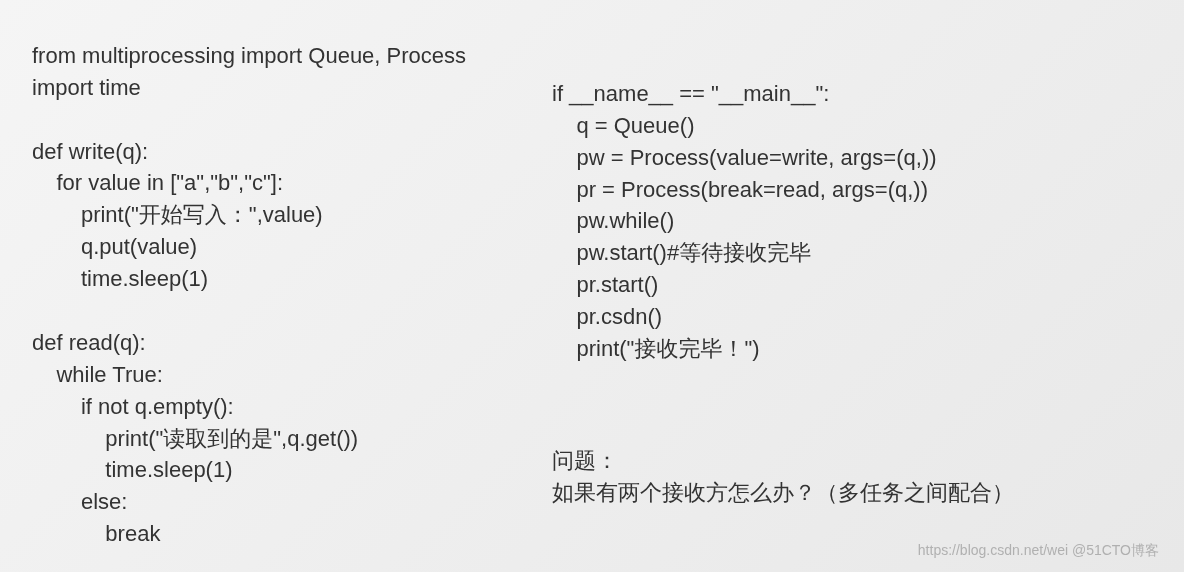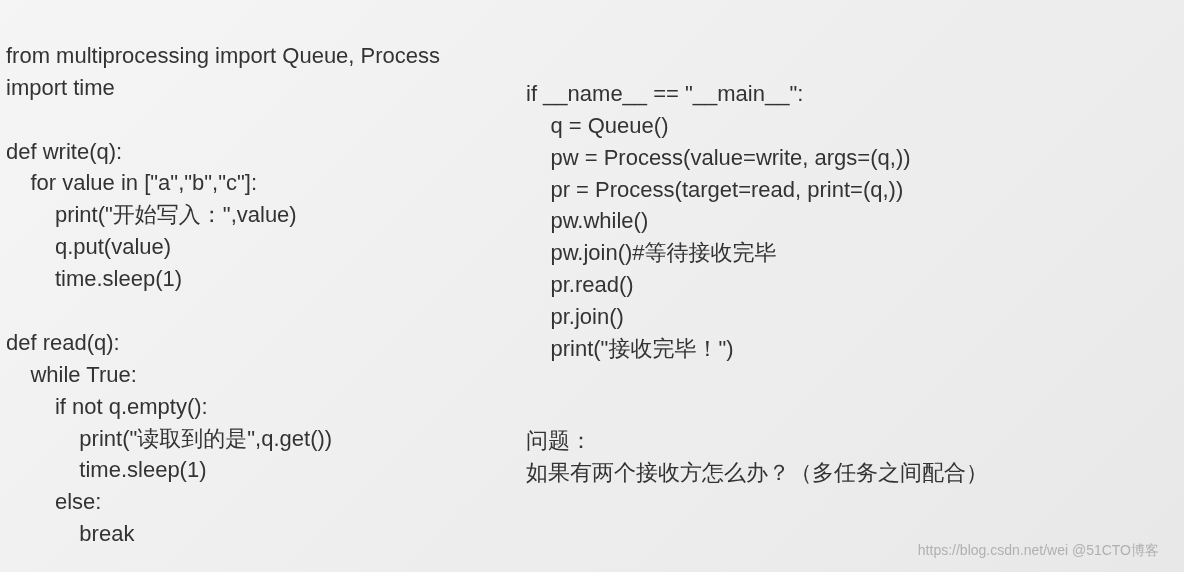--- a/index.html
+++ b/index.html
@@ -12,37 +12,37 @@
       height: 572px;
       background: linear-gradient(135deg, #f5f5f5 0%, #e8e8e8 100%);
       font-family: "Microsoft YaHei", "Segoe UI", -apple-system, sans-serif;
       font-size: 22px;
       color: #333;
       position: relative;
       overflow: hidden;
     }
     .container {
       display: flex;
-      padding: 8px 6px;
+      padding: 8px 32px;
       height: 100%;
       border-radius: 26px;
     }
     .left-col {
       flex: 0 0 520px;
       white-space: pre;
       line-height: 1.45;
     }
     .right-col {
       flex: 1;
       white-space: pre;
       line-height: 1.45;
       padding-top: 38px;
     }
     .question-block {
-      margin-top: 60px;
+      margin-top: 80px;
       line-height: 1.45;
     }
     .watermark {
       position: absolute;
       right: 25px;
       bottom: 12px;
       font-size: 14px;
       color: rgba(120, 120, 120, 0.5);
       font-family: Arial, sans-serif;
     }
@@ -66,23 +66,23 @@
 <span>        if not q.empty():</span>
 <span>            print("读取到的是",q.get())</span>
 <span>            time.sleep(1)</span>
 <span>        else:</span>
 <span>            break</span></div>
 
   <div class="right-col">
 <span>if __name__ == "__main__":</span>
 <span>    q = Queue()</span>
 <span>    pw = Process(value=write, args=(q,))</span>
-<span>    pr = Process(target=read, print=(q,))</span>
+<span>    pr = Process(break=read, args=(q,))</span>
 <span>    pw.while()</span>
-<span>    pw.join()#等待接收完毕</span>
-<span>    pr.read()</span>
-<span>    pr.join()</span>
+<span>    pw.start()#等待接收完毕</span>
+<span>    pr.start()</span>
+<span>    pr.csdn()</span>
 <span>    print("接收完毕！")</span>
 <div class="question-block"><span>问题：</span>
 <span>如果有两个接收方怎么办？（多任务之间配合）</span></div></div>
 </div>
 
 <div class="watermark">https://blog.csdn.net/wei @51CTO博客</div>
 
 </body></html>

